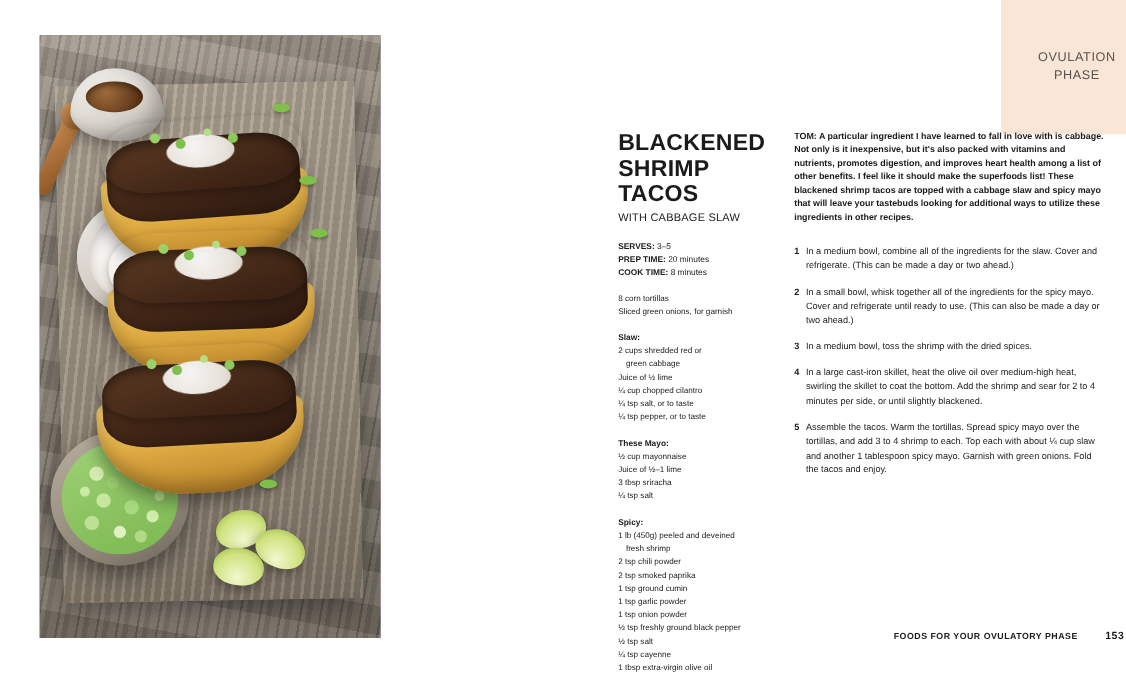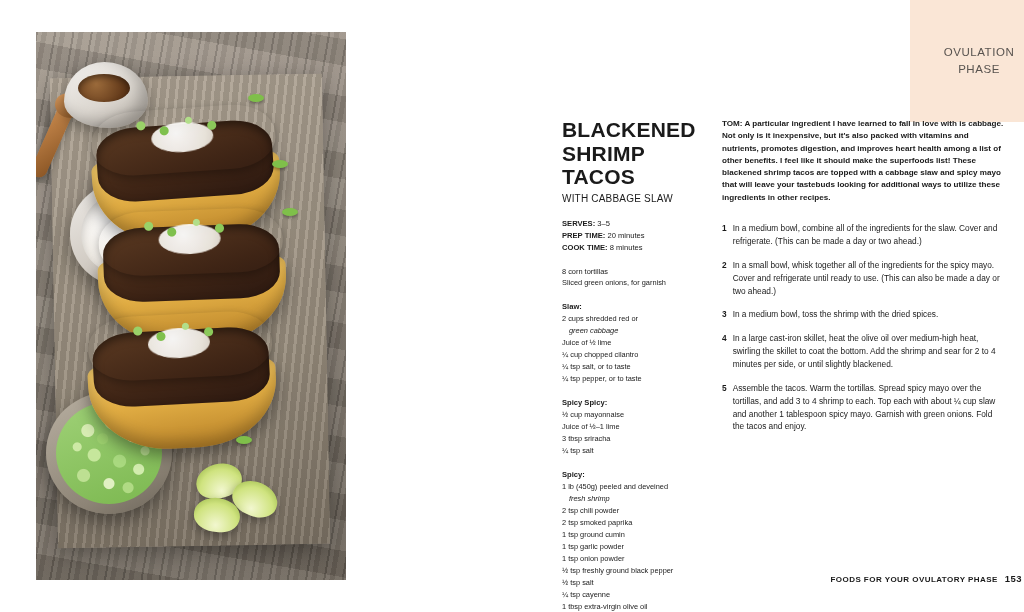--- a/index.html
+++ b/index.html
@@ -329,21 +329,20 @@
     list-style: none;
   }
   .group li {
     font-size: 7.4px;
     line-height: 1.62;
     color: #1a1a1a;
   }
   .group li .cont {
     display: block;
     padding-left: 7px;
-    font-style: italic;
   }
 
   .tom-note {
     font-size: 8.1px;
     line-height: 1.52;
     font-weight: bold;
     color: #1a1a1a;
     margin: 0;
   }
   .tom-note .tom-label { font-weight: bold; }
@@ -366,21 +365,21 @@
   .footer {
     position: absolute;
     right: 26px;
     bottom: 28px;
     font-size: 8px;
     letter-spacing: 0.45px;
     font-weight: bold;
     color: #1a1a1a;
     display: flex;
     align-items: baseline;
-    gap: 7px;
+    gap: 25px;
   }
   .footer .pagenum { font-size: 9.5px; }
 </style>
 </head>
 <body>
 
 <div class="photo-wrap">
   <div class="photo">
     <div class="board"></div>
 
@@ -463,21 +462,21 @@
           <span class="cont">green cabbage</span>
         </li>
         <li>Juice of ½ lime</li>
         <li>¼ cup chopped cilantro</li>
         <li>¼ tsp salt, or to taste</li>
         <li>¼ tsp pepper, or to taste</li>
       </ul>
     </div>
 
     <div class="group">
-      <div class="group-title">Spicy Spicy:</div>
+      <div class="group-title">These Mayo:</div>
       <ul>
         <li>½ cup mayonnaise</li>
         <li>Juice of ½–1 lime</li>
         <li>3 tbsp sriracha</li>
         <li>¼ tsp salt</li>
       </ul>
     </div>
 
     <div class="group">
       <div class="group-title">Spicy:</div>

